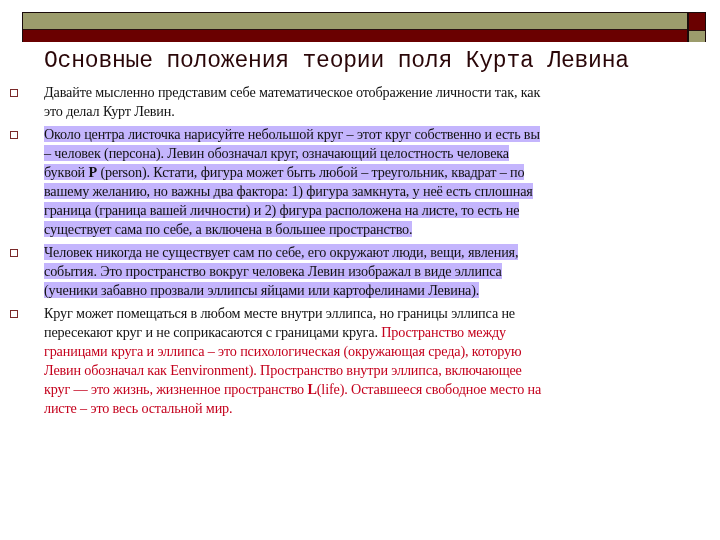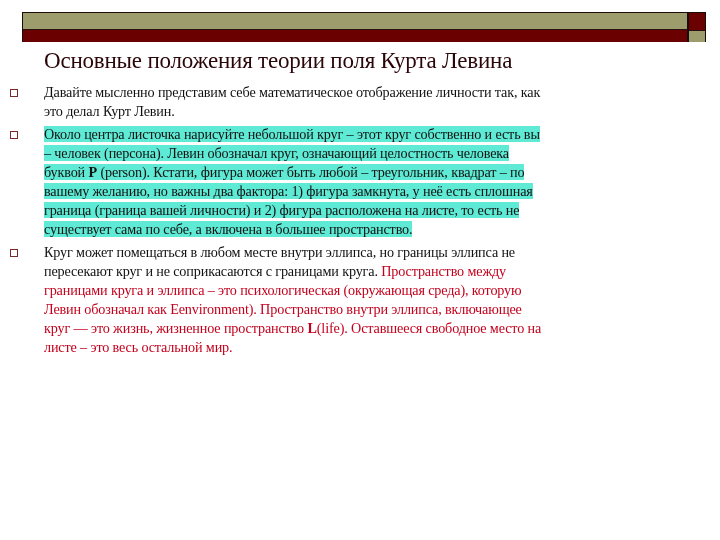--- a/index.html
+++ b/index.html
@@ -66,20 +66,21 @@
       box-sizing: border-box;
     }
     .slide-title {
       position: absolute;
       left: 44px;
       top: 48px;
       font-size: 23px;
       color: #2a0608;
       white-space: nowrap;
       letter-spacing: -0.2px;
+      font-family: Liberation Mono, monospace;
     }
     .bullets {
       position: absolute;
       left: 0;
       top: 83px;
       width: 574px;
       margin: 0;
       padding: 0;
       list-style: none;
     }
@@ -95,21 +96,21 @@
     .bullet .marker {
       position: absolute;
       left: 10px;
       top: 6px;
       width: 6px;
       height: 6px;
       border: 1px solid #7a2a2a;
       background: #ffffff;
     }
     .bullet.shaded .text {
-      background: #5eead4;
+      background: #c4b5fd;
       display: inline;
       box-decoration-break: clone;
       -webkit-box-decoration-break: clone;
     }
     .bullet.struck::after {
       content: "";
       position: absolute;
       left: 37px;
       right: 30px;
       top: 15px;
@@ -139,17 +140,21 @@
 
 <ul class="bullets">
   <li class="bullet">
     <span class="marker"></span>
     <span class="text">Давайте мысленно представим себе математическое отображение личности так, как это делал Курт Левин.</span>
   </li>
   <li class="bullet shaded">
     <span class="marker"></span>
     <span class="text"><span>Около центра листочка нарисуйте небольшой круг – этот круг собственно и есть вы – человек (персона). Левин обозначал круг, означающий целостность человека буквой </span><span class="bold">P</span><span> (person). Кстати, фигура может быть любой – треугольник, квадрат – по вашему желанию, но важны два фактора: 1) фигура замкнута, у неё есть сплошная граница (граница вашей личности) и 2) фигура расположена на листе, то есть не существует сама по себе, а включена в большее пространство.</span></span>
   </li>
+  <li class="bullet shaded">
+    <span class="marker"></span>
+    <span class="text">Человек никогда не существует сам по себе, его окружают люди, вещи, явления, события. Это пространство вокруг человека Левин изображал в виде эллипса (ученики забавно прозвали эллипсы яйцами или картофелинами Левина).</span>
+  </li>
   <li class="bullet">
     <span class="marker"></span>
     <span class="text"><span>Круг может помещаться в любом месте внутри эллипса, но границы эллипса не пересекают круг и не соприкасаются с границами круга. </span><span class="red">Пространство между границами круга и эллипса – это психологическая (окружающая среда), которую Левин обозначал как Eenvironment). Пространство внутри эллипса, включающее круг — это жизнь, жизненное пространство </span><span class="red bold">L</span><span class="red">(life). Оставшееся свободное место на листе – это весь остальной мир.</span></span>
   </li>
 </ul>
 
 </body></html>

